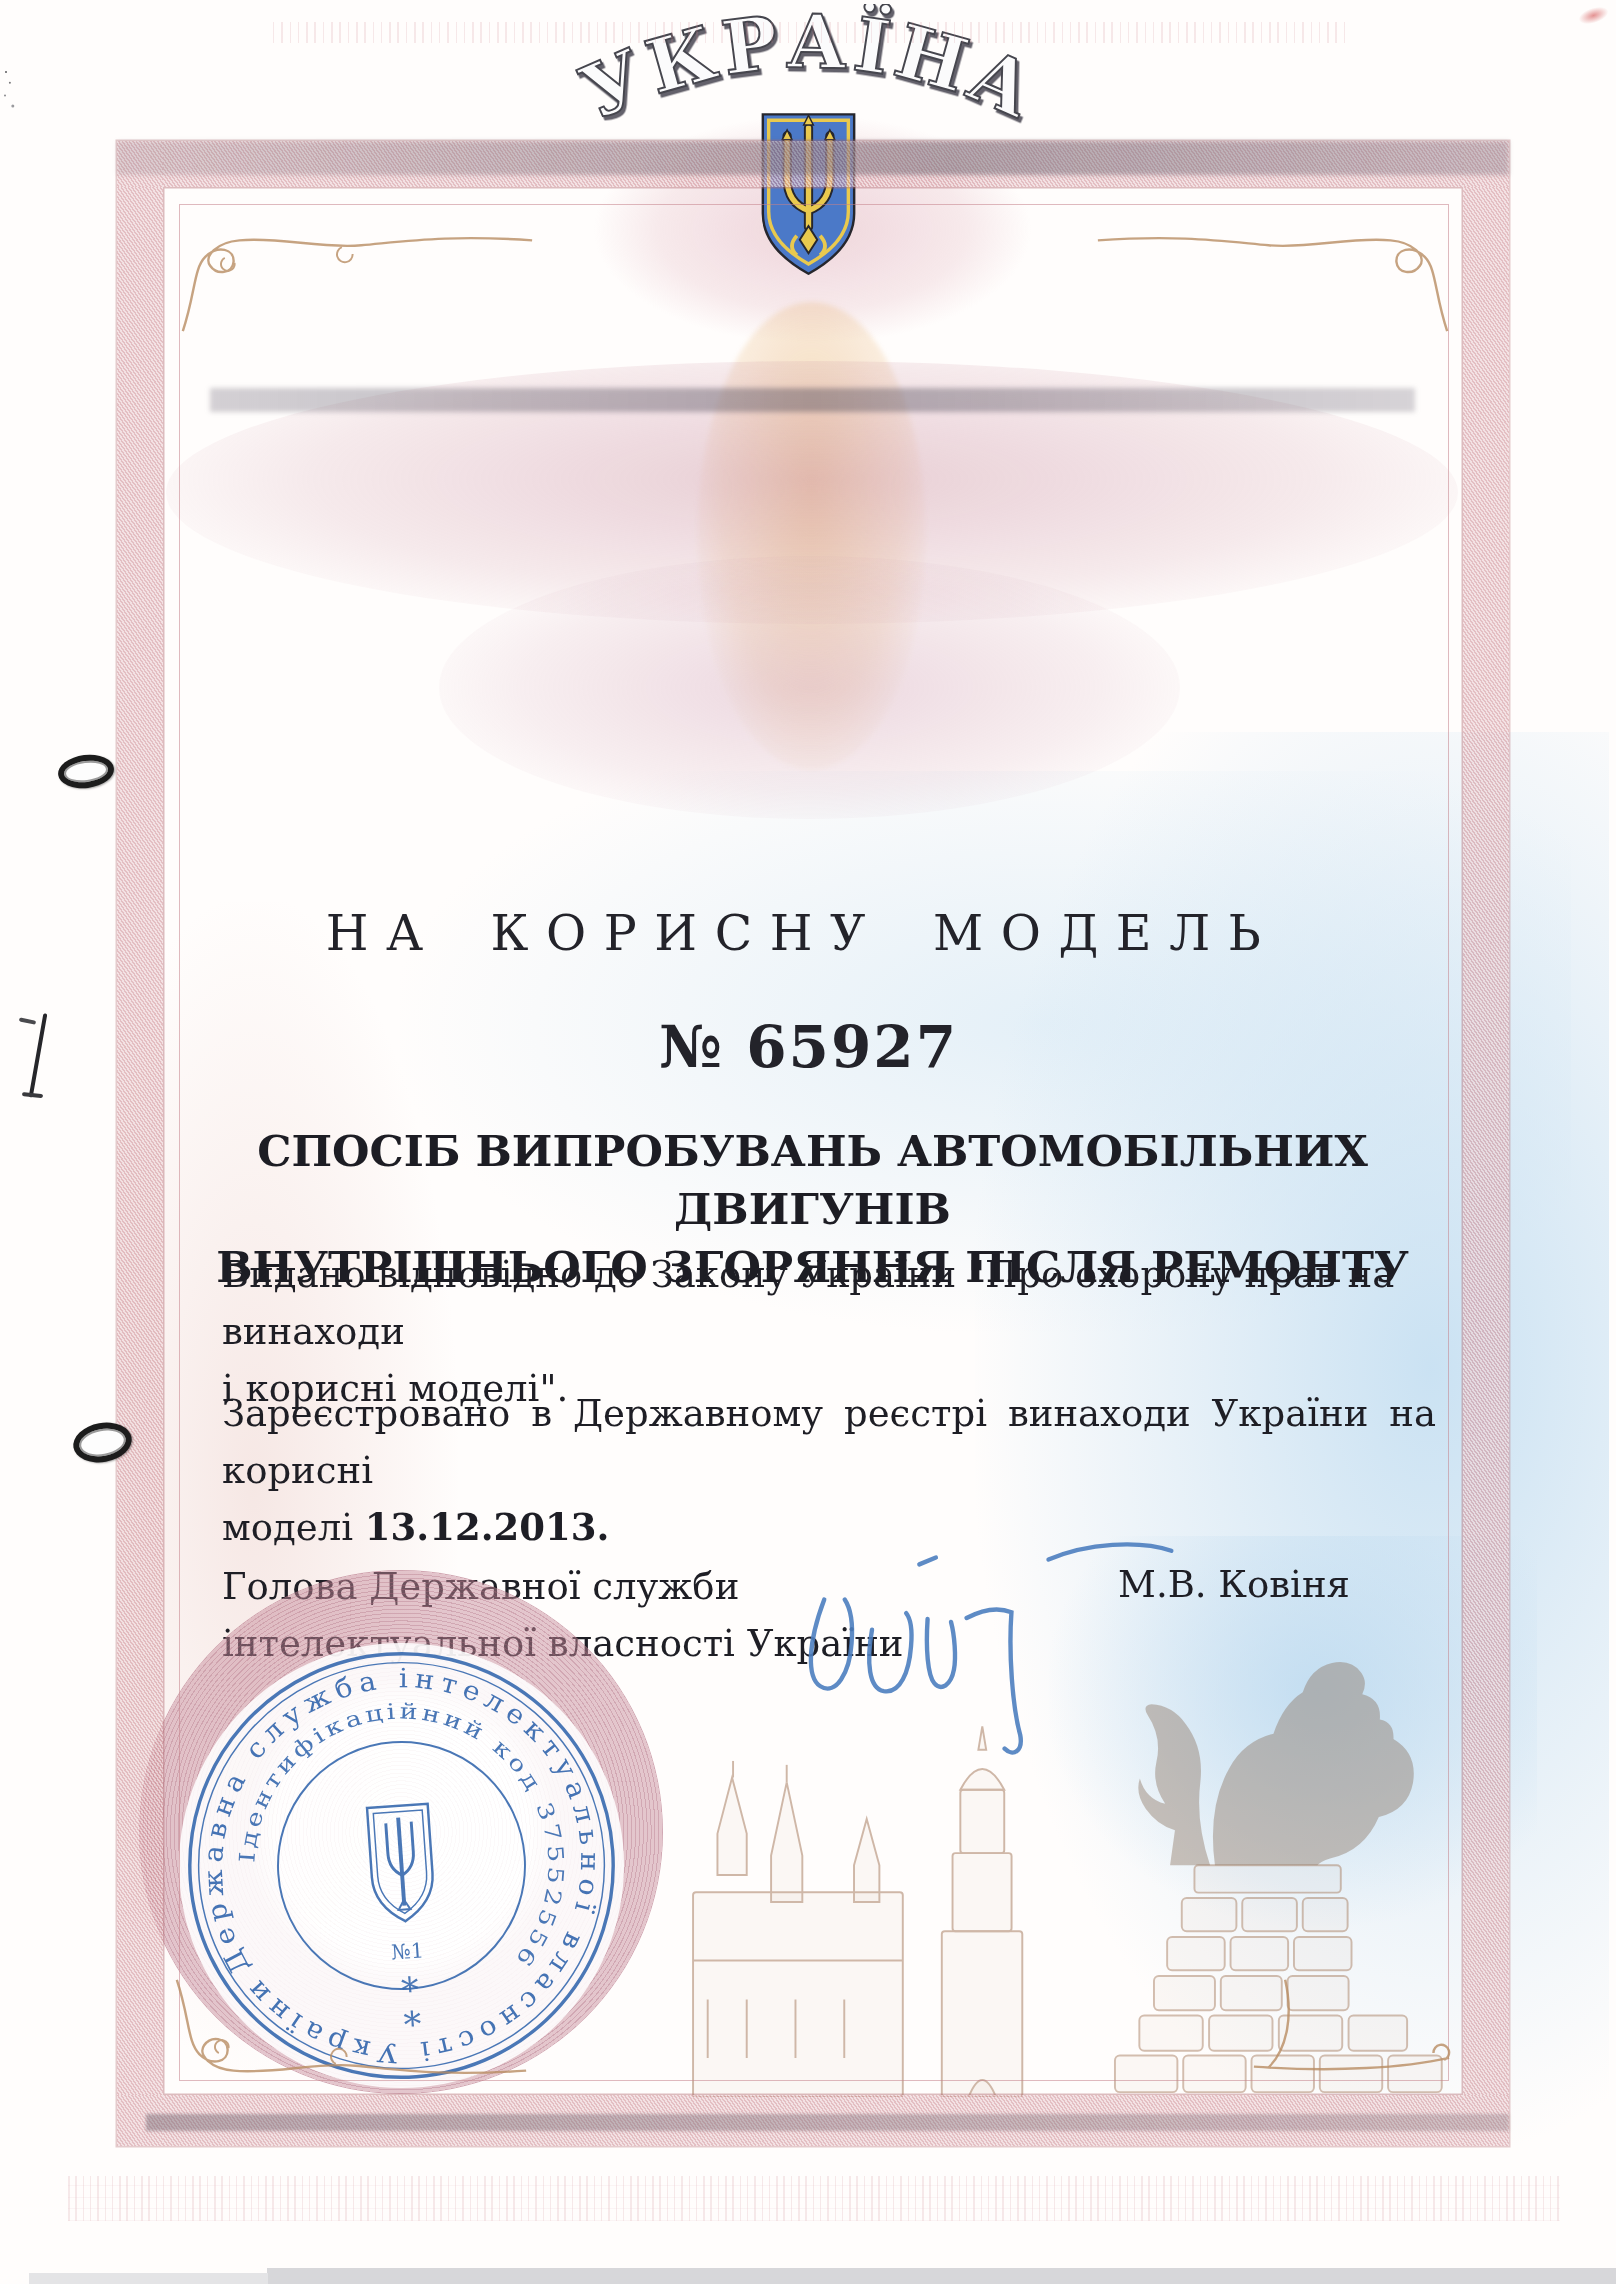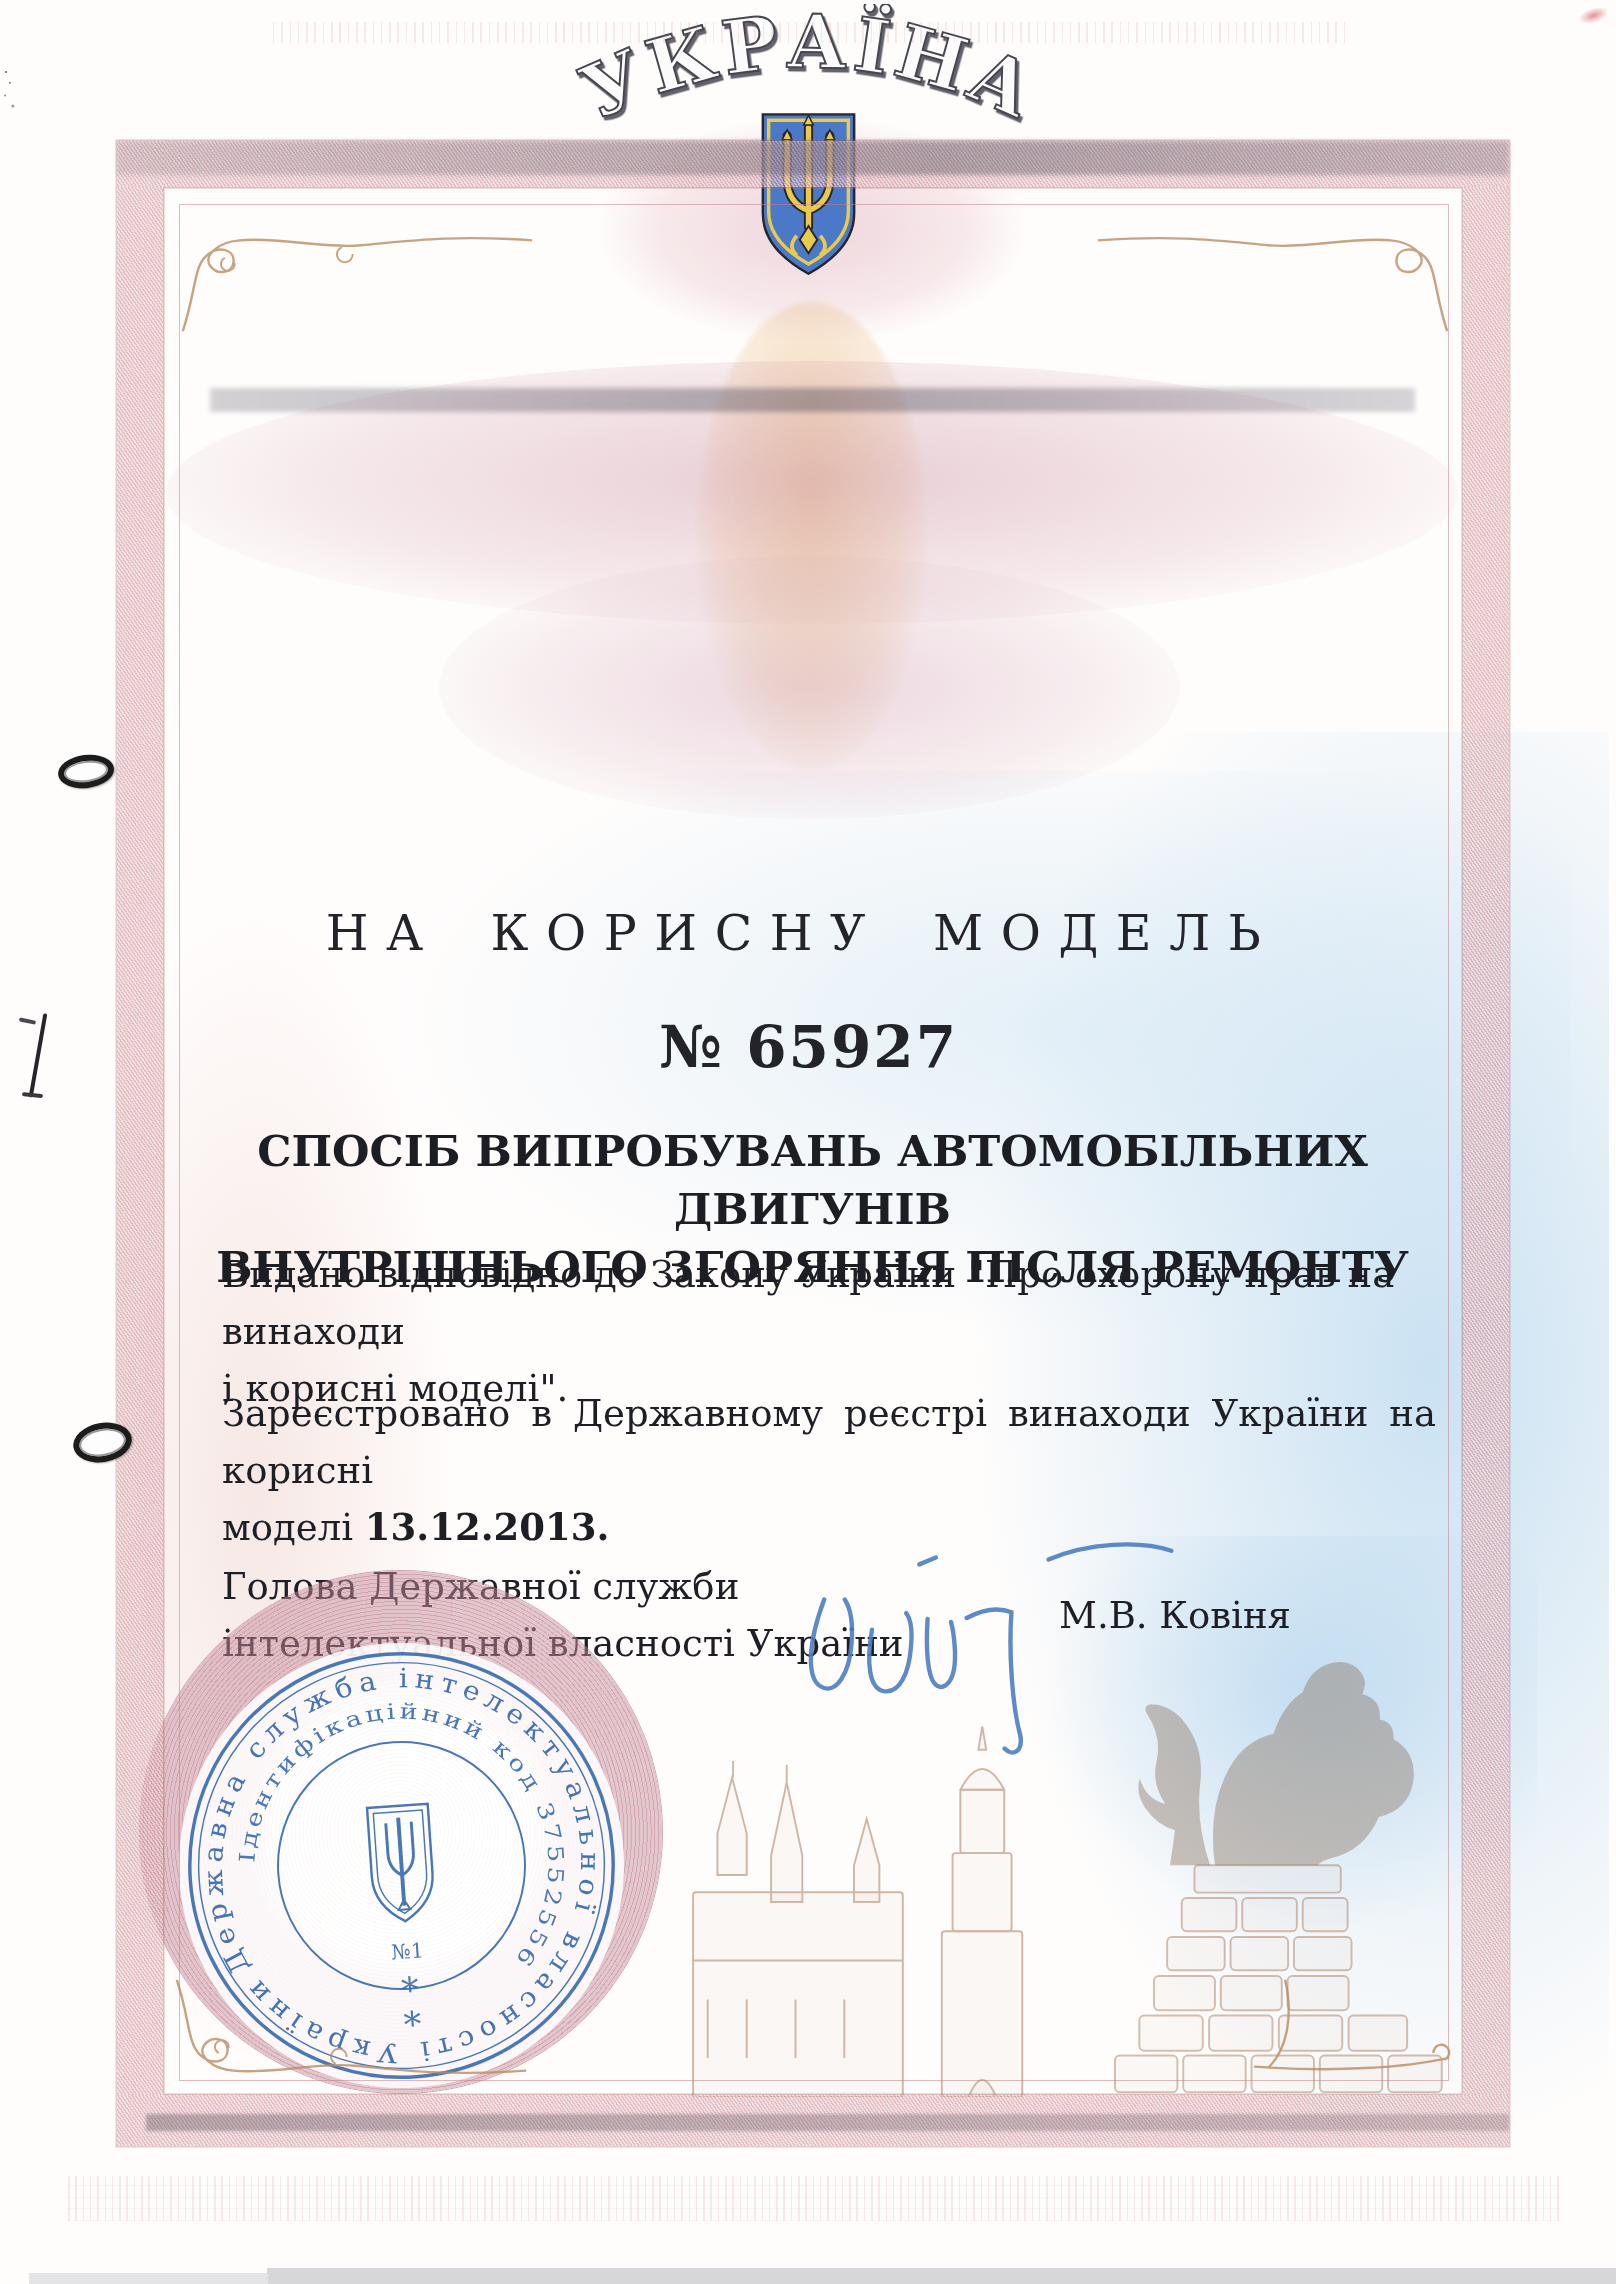--- a/index.html
+++ b/index.html
@@ -119,21 +119,21 @@
   .inv-title{
     left:210px; top:1122px; width:1205px; text-align:center;
     font-size:43px; font-weight:bold; line-height:58px; color:#1d1d24;
   }
   .body-line{font-size:37px; line-height:57px; color:#1e1e25;}
   .issued{left:222px; top:1246px; width:1214px;}
   .registered{left:222px; top:1385px; width:1214px;}
   .jline{text-align:justify; text-align-last:justify;}
   .bold{font-weight:bold;}
   .sig-title{left:222px; top:1558px; width:829px;}
-  .sig-name{left:1059px; top:1563px; width:273px; font-size:37px; color:#1e1e25;margin-top:31px;}
+  .sig-name{left:1118px; top:1563px; width:273px; font-size:37px; color:#1e1e25;}
 
   
   .seal-disc{
     left:179px; top:1643px; width:445px; height:445px; border-radius:50%;
     background:rgba(255,255,255,.88);
   }
   .seal-svg{left:181px; top:1645px;}
 
   
   .eyelet{

